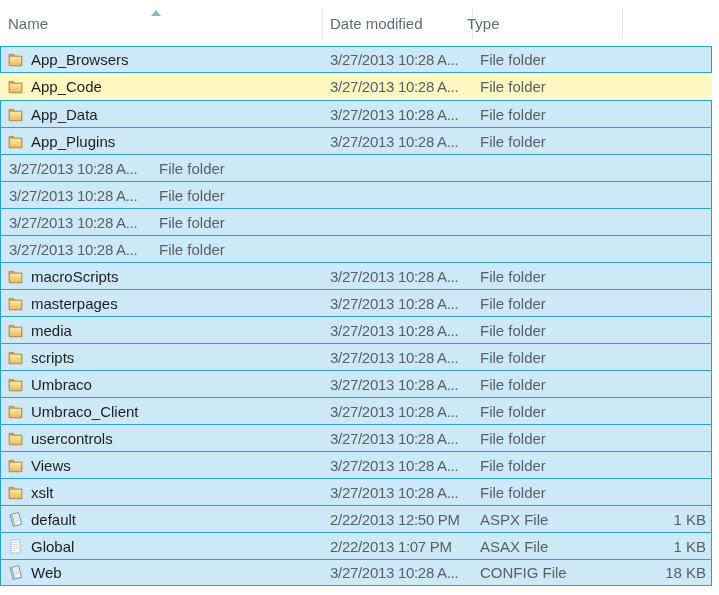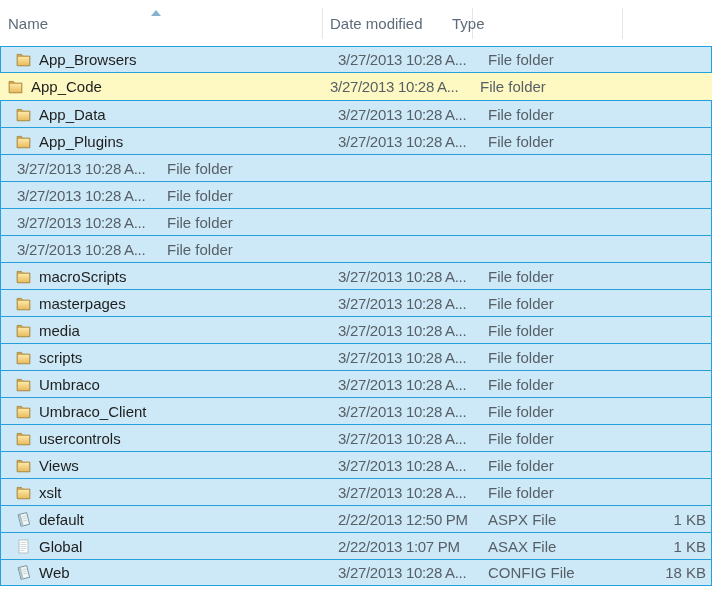--- a/index.html
+++ b/index.html
@@ -5,34 +5,34 @@
   html,body { margin:0; padding:0; background:#ffffff; }
   body { width:719px; height:595px; font-family:"Liberation Sans", sans-serif; overflow:hidden; }
   .explorer { position:relative; width:719px; height:595px; background:#ffffff; }
 
   
   .list-header { position:relative; width:719px; height:46px; background:#ffffff;border-radius:18px; }
   .hcol { position:absolute; top:0; height:46px; display:flex; align-items:center;
           color:#5d6b79; font-size:15px; cursor:default; white-space:nowrap; }
   .h-name { left:8px;  width:300px; }
   .h-date { left:330px; width:135px; }
-  .h-type { left:452px; width:135px; }
+  .h-type { left:467px; width:135px; }
   .h-size { left:632px; width:75px; }
   .hsep { position:absolute; top:8px; width:1px; height:31px; background:#e3e6e9; }
   .hsep-1 { left:322px; } .hsep-2 { left:472px; } .hsep-3 { left:622px; }
   .sort-arrow { position:absolute; left:151px; top:10px; width:0; height:0;
                 border-left:5px solid transparent; border-right:5px solid transparent;
                 border-bottom:6px solid #85b3cd; }
 
   
   .rows { position:absolute; top:46px; left:0; width:712px; }
   .row { width:712px; height:27px; display:flex; align-items:stretch;
          box-sizing:border-box; font-size:15px; background:#fef9c3; }
   .row.sel { background:#cde9f7; border-left:1px solid #26a0da;
-             border-right:1px solid #26a0da; border-top:1px solid #26a0da;padding-left:8px; }
+             border-right:1px solid #26a0da; border-top:1px solid #26a0da; }
   .row.sel-bottom { border-bottom:1px solid #26a0da; }
   .row:not(.sel) { padding-left:1px; padding-right:1px; }
 
   .cell { display:flex; align-items:center; box-sizing:border-box; overflow:hidden; }
   .c-name { width:321px; }
   .icon { width:17px; height:17px; margin-left:6px; flex:none; display:flex; align-items:center; }
   .fname { margin-left:7px; color:#1e1e1e; white-space:nowrap; }
   .c-date { width:150px; padding-left:8px; color:#575f66; white-space:nowrap; letter-spacing:-0.3px; }
   .c-type { width:150px; padding-left:8px; color:#575f66; white-space:nowrap; }
   .c-size { flex:1; justify-content:flex-end; padding-right:5px; color:#575f66; white-space:nowrap; }

